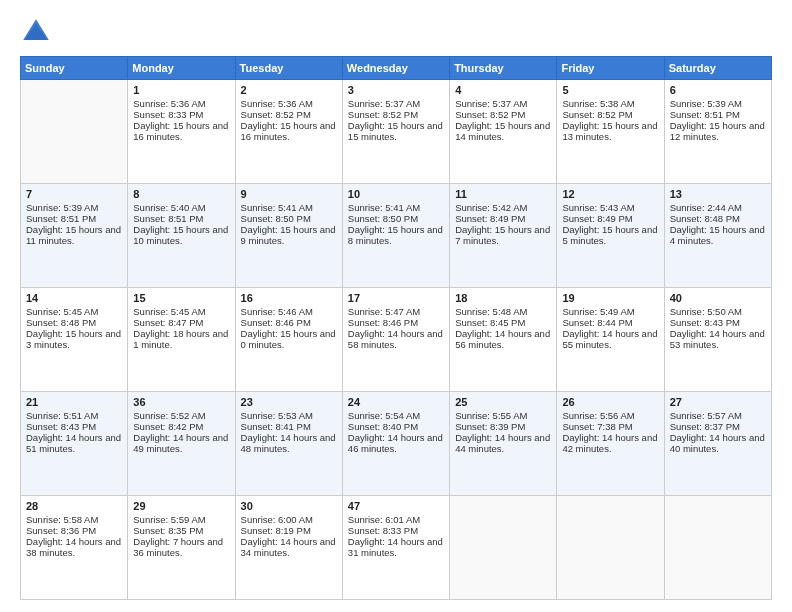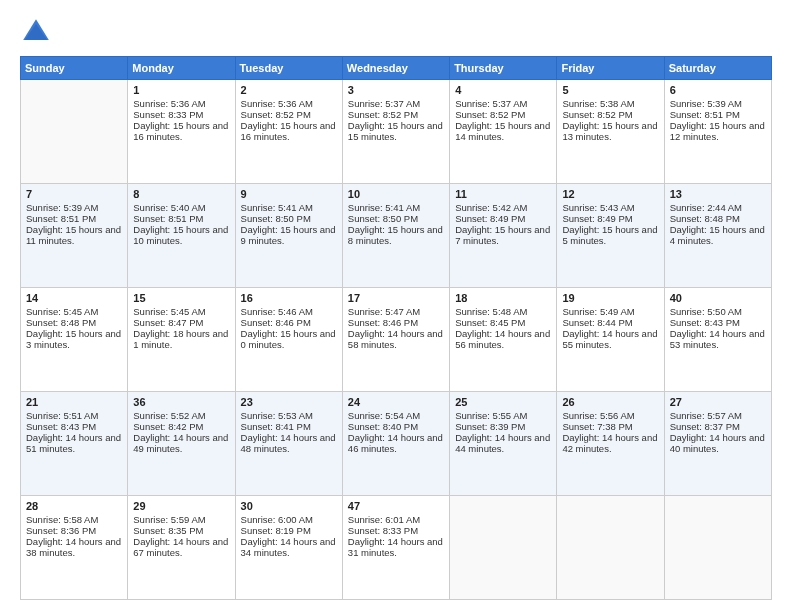--- a/index.html
+++ b/index.html
@@ -302,21 +302,21 @@
           <td>
             <span class="cell-date">28</span>
             <div>Sunrise: 5:58 AM</div>
             <div>Sunset: 8:36 PM</div>
             <div>Daylight: 14 hours and 38 minutes.</div>
           </td>
           <td>
             <span class="cell-date">29</span>
             <div>Sunrise: 5:59 AM</div>
             <div>Sunset: 8:35 PM</div>
-            <div>Daylight: 14 hours and 67 minutes.</div>
+            <div>Daylight: 7 hours and 36 minutes.</div>
           </td>
           <td>
             <span class="cell-date">30</span>
             <div>Sunrise: 6:00 AM</div>
             <div>Sunset: 8:19 PM</div>
             <div>Daylight: 14 hours and 34 minutes.</div>
           </td>
           <td>
             <span class="cell-date">47</span>
             <div>Sunrise: 6:01 AM</div>

